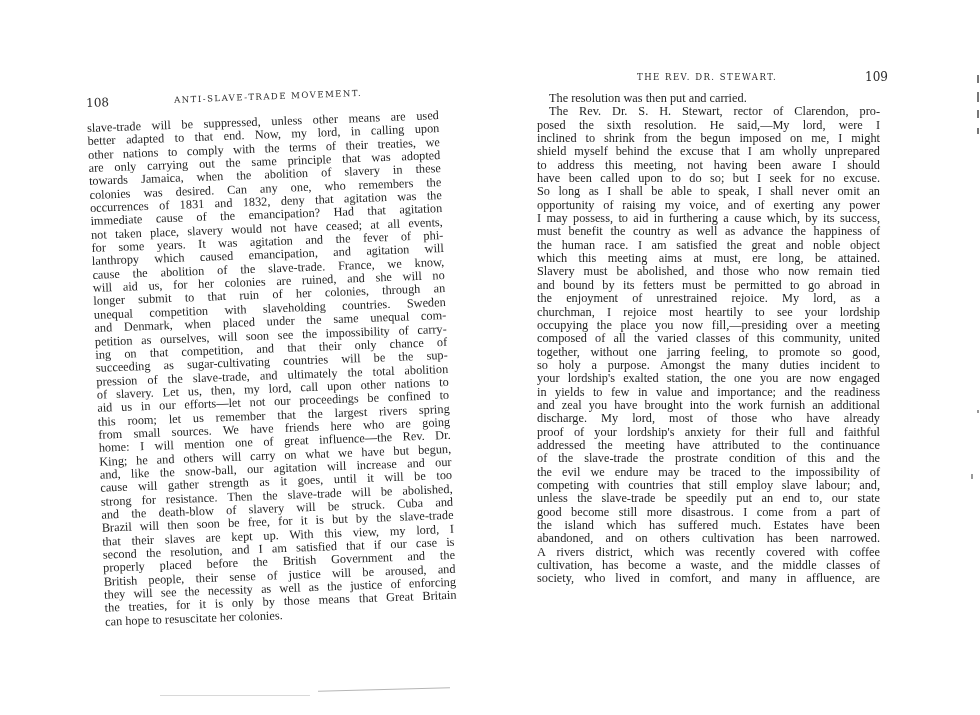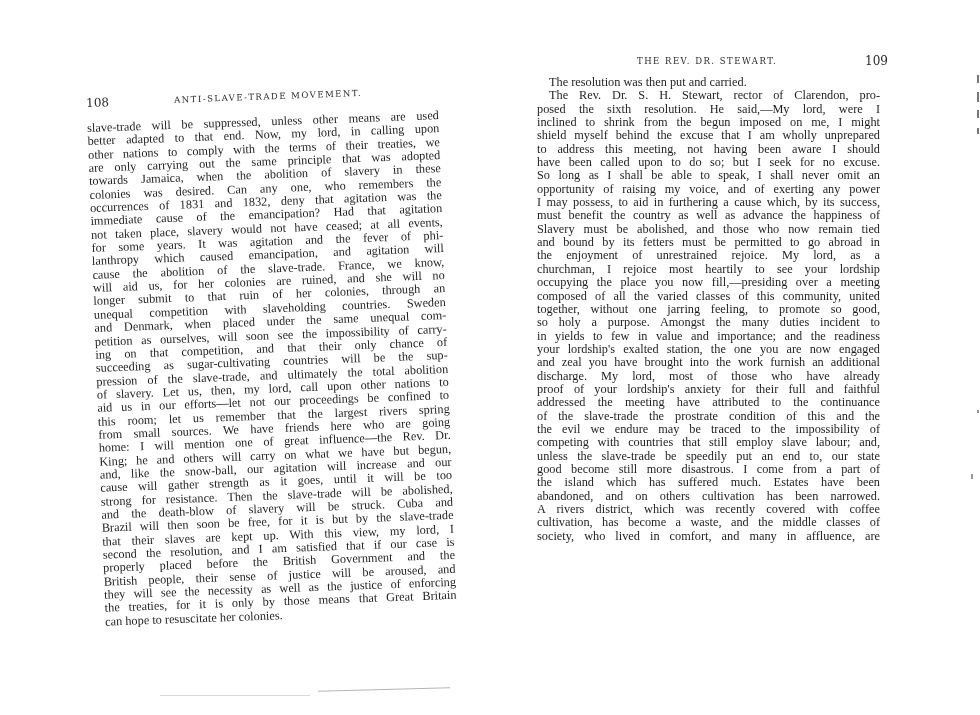--- a/index.html
+++ b/index.html
@@ -22,21 +22,21 @@
   .page-left {
     left: 86px;
     width: 352px;
     transform-origin: 0 0;
     transform: rotate(-2.1deg);
     top: 98px;
   }
   .page-right {
     left: 537px;
     width: 343px;
-    top: 54px;
+    top: 70px;
   }
   .running-head {
     position: relative;
     height: 18px;
     font-size: 8.5px;
     letter-spacing: 1.5px;
     color: #2a2a2a;
   }
   .running-head .pnum {
     position: absolute;
@@ -139,30 +139,32 @@
       <span class="line indent">The Rev. Dr. S. H. Stewart, rector of Clarendon, pro-</span>
       <span class="line">posed the sixth resolution.  He said,—My lord, were I</span>
       <span class="line">inclined to shrink from the begun imposed on me, I might</span>
       <span class="line">shield myself behind the excuse that I am wholly unprepared</span>
       <span class="line">to address this meeting, not having been aware I should</span>
       <span class="line">have been called upon to do so; but I seek for no excuse.</span>
       <span class="line">So long as I shall be able to speak, I shall never omit an</span>
       <span class="line">opportunity of raising my voice, and of exerting any power</span>
       <span class="line">I may possess, to aid in furthering a cause which, by its success,</span>
       <span class="line">must benefit the country as well as advance the happiness of</span>
+      <span class="line">the human race.  I am satisfied the great and noble object</span>
+      <span class="line">which this meeting aims at must, ere long, be attained.</span>
       <span class="line">Slavery must be abolished, and those who now remain tied</span>
       <span class="line">and bound by its fetters must be permitted to go abroad in</span>
       <span class="line">the enjoyment of unrestrained rejoice.  My lord, as a</span>
       <span class="line">churchman, I rejoice most heartily to see your lordship</span>
       <span class="line">occupying the place you now fill,—presiding over a meeting</span>
       <span class="line">composed of all the varied classes of this community, united</span>
       <span class="line">together, without one jarring feeling, to promote so good,</span>
       <span class="line">so holy a purpose.  Amongst the many duties incident to</span>
+      <span class="line">your lordship's exalted station, the one you are now engaged</span>
       <span class="line">in yields to few in value and importance; and the readiness</span>
-      <span class="line">your lordship's exalted station, the one you are now engaged</span>
       <span class="line">and zeal you have brought into the work furnish an additional</span>
       <span class="line">discharge.  My lord, most of those who have already</span>
       <span class="line">proof of your lordship's anxiety for their full and faithful</span>
       <span class="line">addressed the meeting have attributed to the continuance</span>
       <span class="line">of the slave-trade the prostrate condition of this and the</span>
       <span class="line">the evil we endure may be traced to the impossibility of</span>
       <span class="line">competing with countries that still employ slave labour; and,</span>
       <span class="line">unless the slave-trade be speedily put an end to, our state</span>
       <span class="line">good become still more disastrous.  I come from a part of</span>
       <span class="line">the island which has suffered much.  Estates have been</span>

